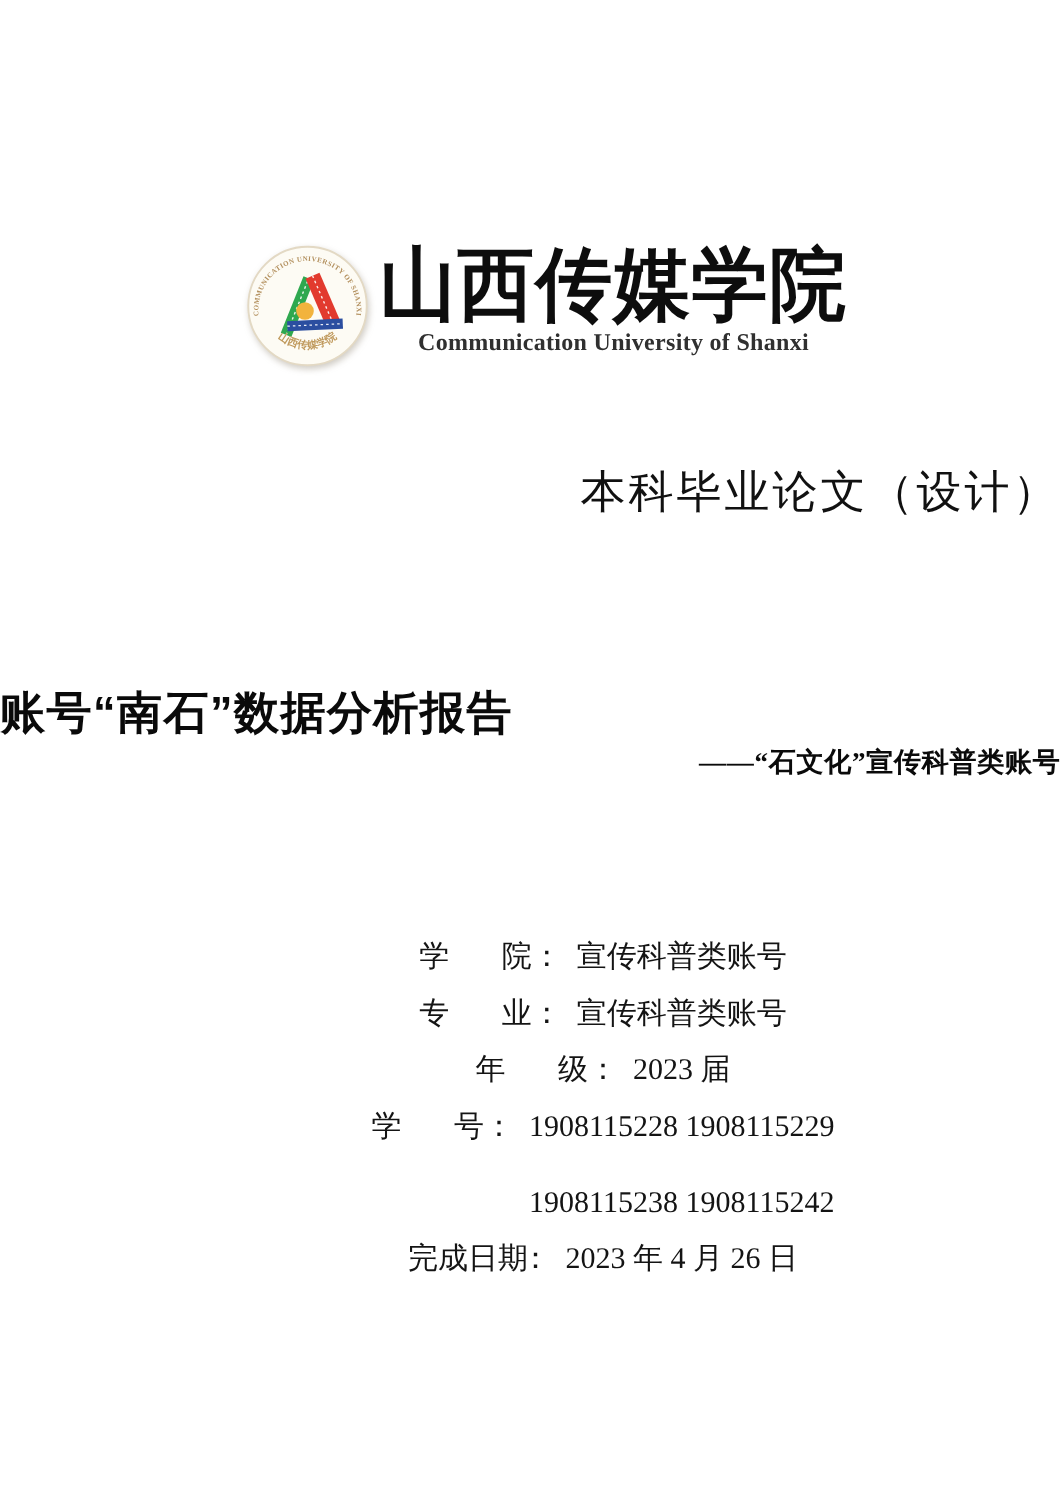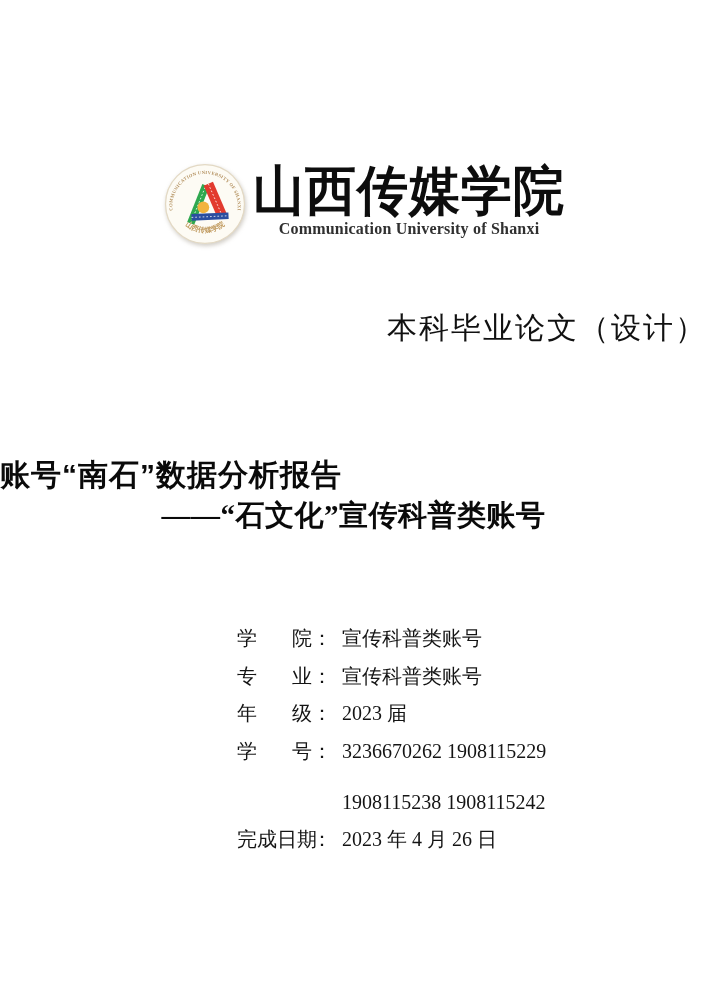--- a/index.html
+++ b/index.html
@@ -71,41 +71,42 @@
     top: 455px; left: 0; width: 100%;
     font-family: "Liberation Sans", "DejaVu Sans", sans-serif;
     font-size: 30px;
     font-weight: 700;
     letter-spacing: 1px;
     color: #0a0a0a;
   }
   .thesis-subtitle {
     position: absolute;
     top: 496px; left: 0; width: 100%;
-    text-align: center;
-    font-family: "Liberation Serif", "DejaVu Serif", serif;
-    font-size: 29px;
+    text-align: right;
+    font-family: "Liberation Serif", "DejaVu Serif", serif;
+    font-size: 18px;
     font-weight: 700;
     letter-spacing: 0.5px;
     color: #0a0a0a;
   }
 
   
   .fields {
     position: absolute;
     top: 627px; left: 237px;
     width: 330px;
     font-size: 20px;
     line-height: 22px;
   }
   .field-row {
     display: flex;
     align-items: flex-start;
     margin-bottom: 15.5px;
     white-space: nowrap;
+    justify-content: center;
   }
   .field-label {
     flex: 0 0 88px;
     width: 88px;
     font-weight: 500;
   }
   .jlabel {
     display: inline-block;
     width: 75px;
     text-align: justify;
@@ -178,21 +179,21 @@
     </div>
 
     <div class="field-row">
       <span class="field-label"><span class="jlabel">年级</span><span class="colon">：</span></span>
       <span class="field-value">2023 届</span>
     </div>
 
 
     <div class="field-row">
       <span class="field-label"><span class="jlabel">学号</span><span class="colon">：</span></span>
-      <span class="field-value"><span>3236670262 1908115229</span><span class="value-line2">1908115238 1908115242</span></span>
+      <span class="field-value"><span>1908115228 1908115229</span><span class="value-line2">1908115238 1908115242</span></span>
     </div>
 
     <div class="field-row">
       <span class="field-label"><span class="jlabel">完成日期</span><span class="colon">：</span></span>
       <span class="field-value">2023 年 4 月 26 日</span>
     </div>
 
   </div>
 </div>
 

